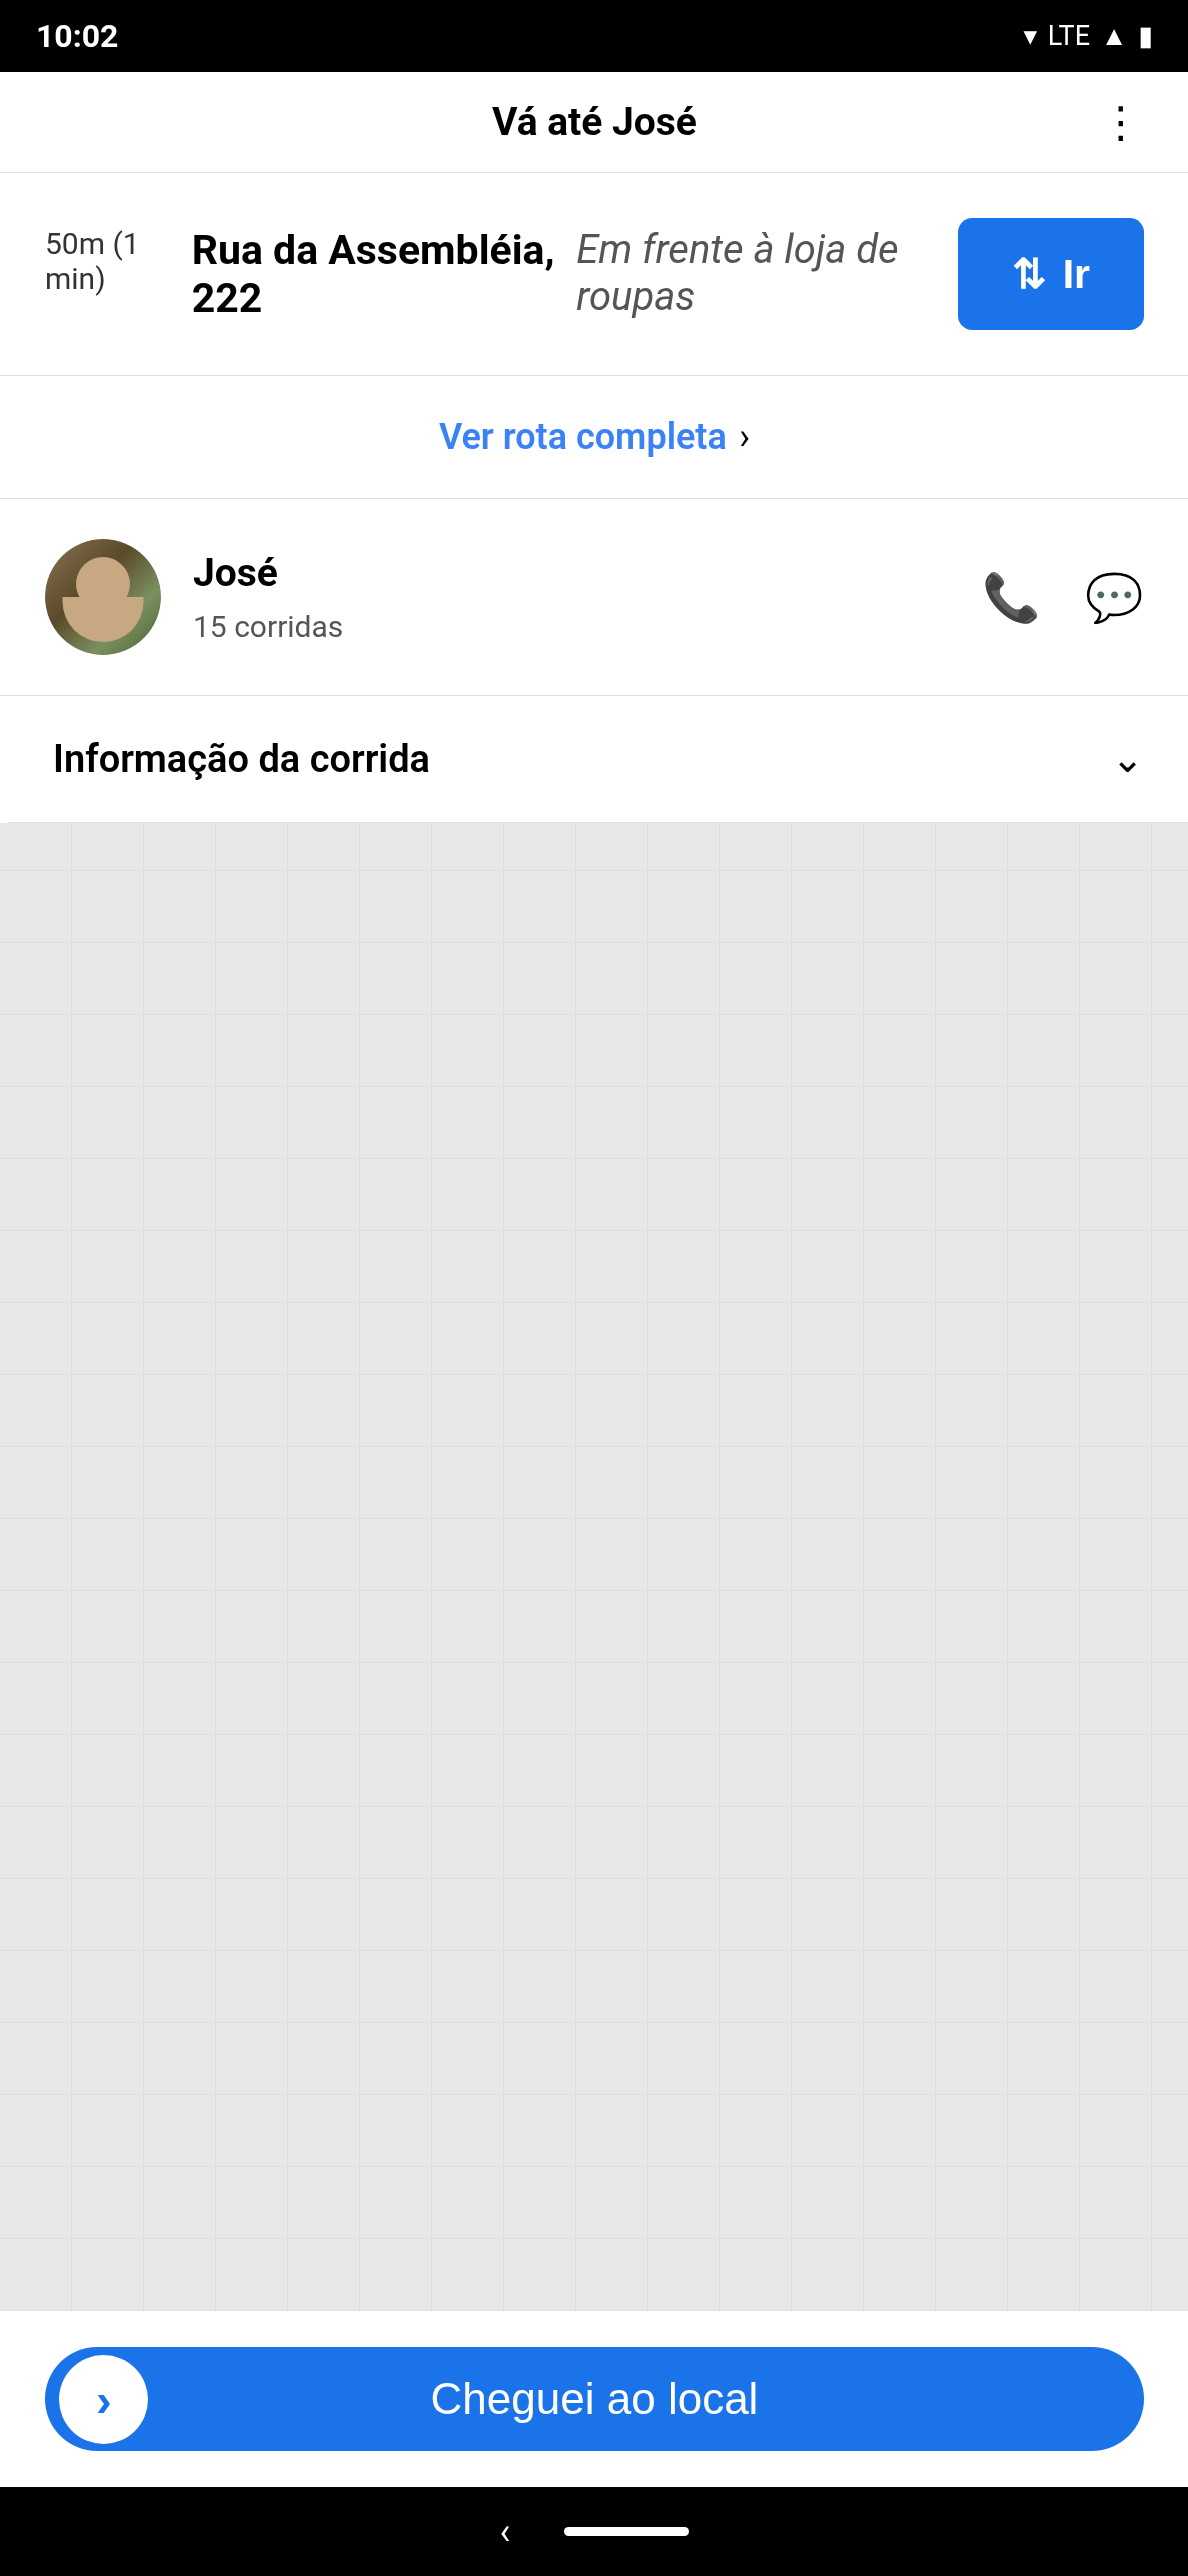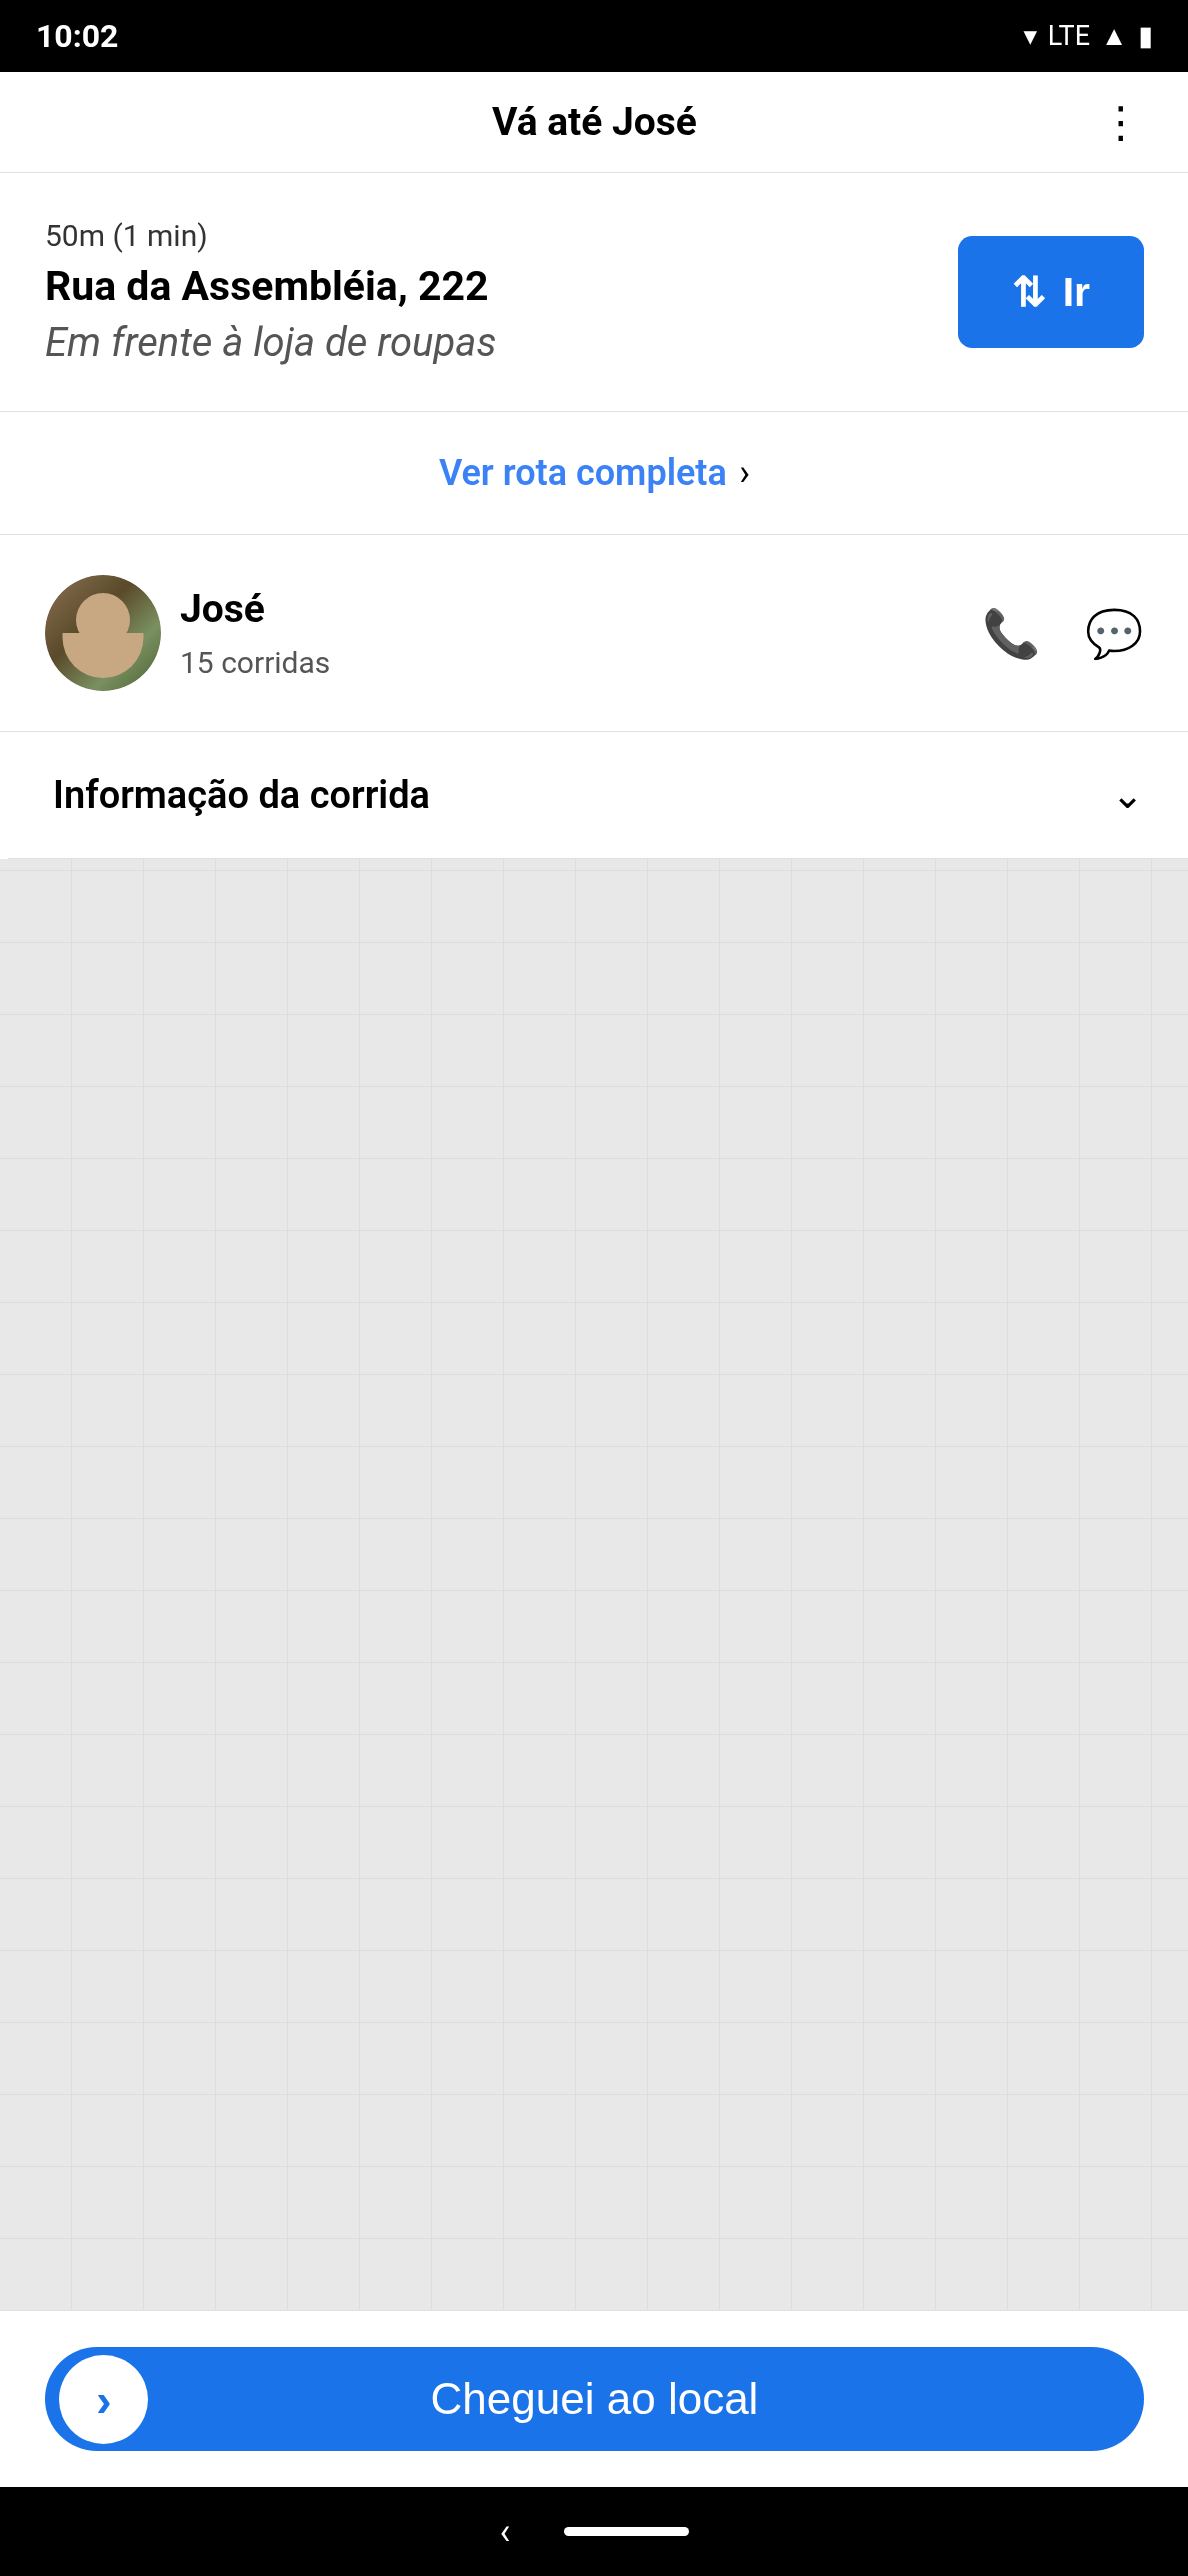--- a/index.html
+++ b/index.html
@@ -70,21 +70,21 @@
     .route-section {
       display: flex;
       justify-content: space-between;
       align-items: center;
       padding: 45px 45px;
       border-bottom: 0.9px solid #e0e0e0;
       background: #fff;
     }
     .route-info {
       display: flex;
-      flex-direction: column;
+      flex-direction: row;
       gap: 9px;
     }
     .route-eta {
       font-size: 30px;
       color: #333;
     }
     .route-address {
       font-size: 41px;
       font-weight: 700;
       color: #000;
@@ -133,21 +133,21 @@
       color: #000;
     }
 
     
     .passenger-section {
       display: flex;
       align-items: center;
       padding: 40px 45px;
       border-bottom: 0.9px solid #e0e0e0;
       background: #fff;
-      gap: 19px;
+      gap: 32px;
     }
     .avatar {
       width: 116px;
       height: 116px;
       border-radius: 50%;
       overflow: hidden;
       flex-shrink: 0;
       background: #ccc;
     }
     .avatar-img {

